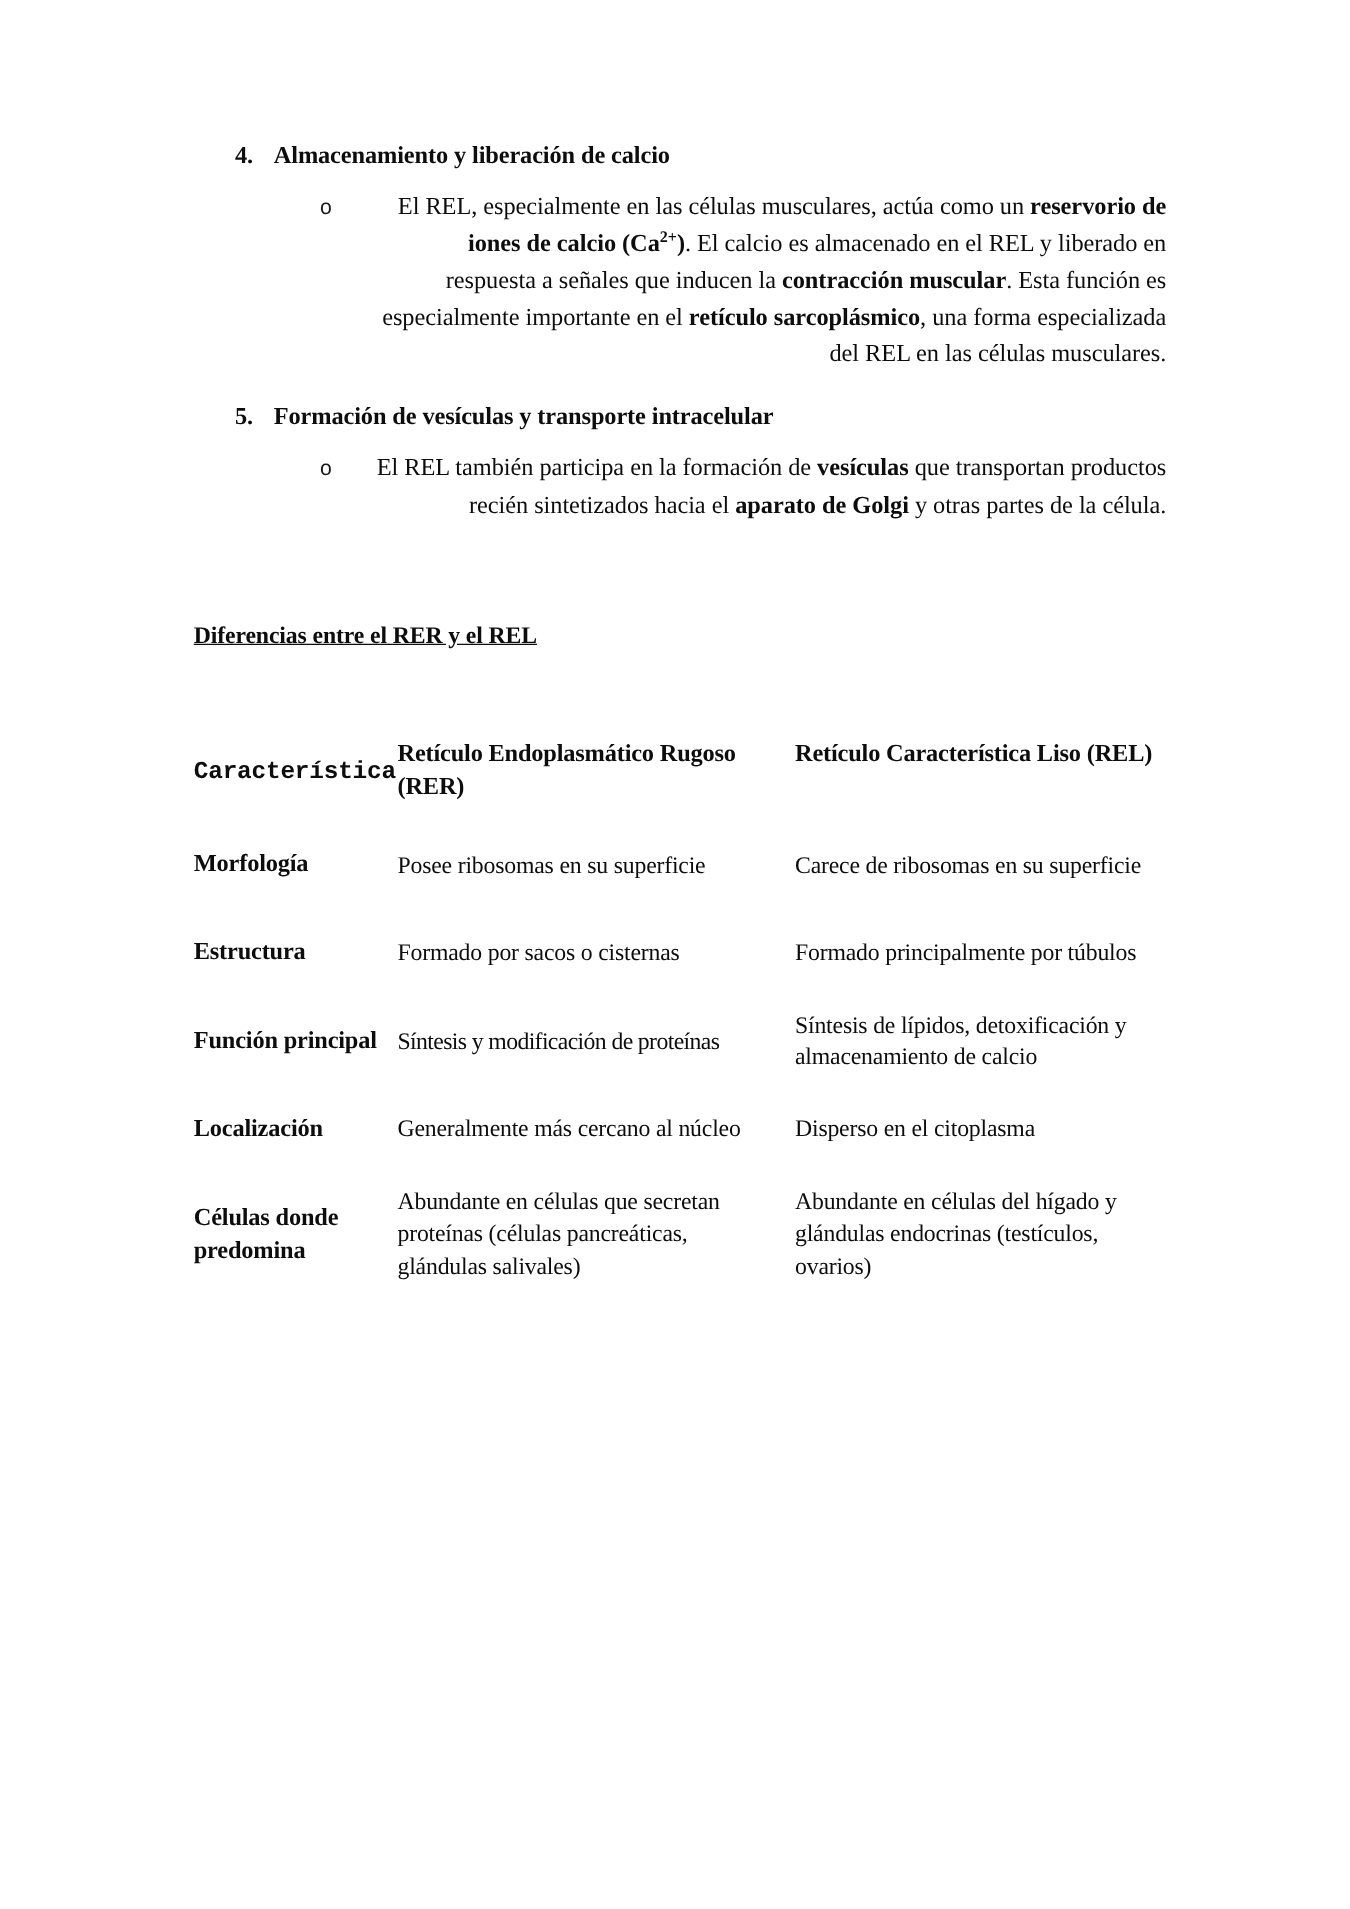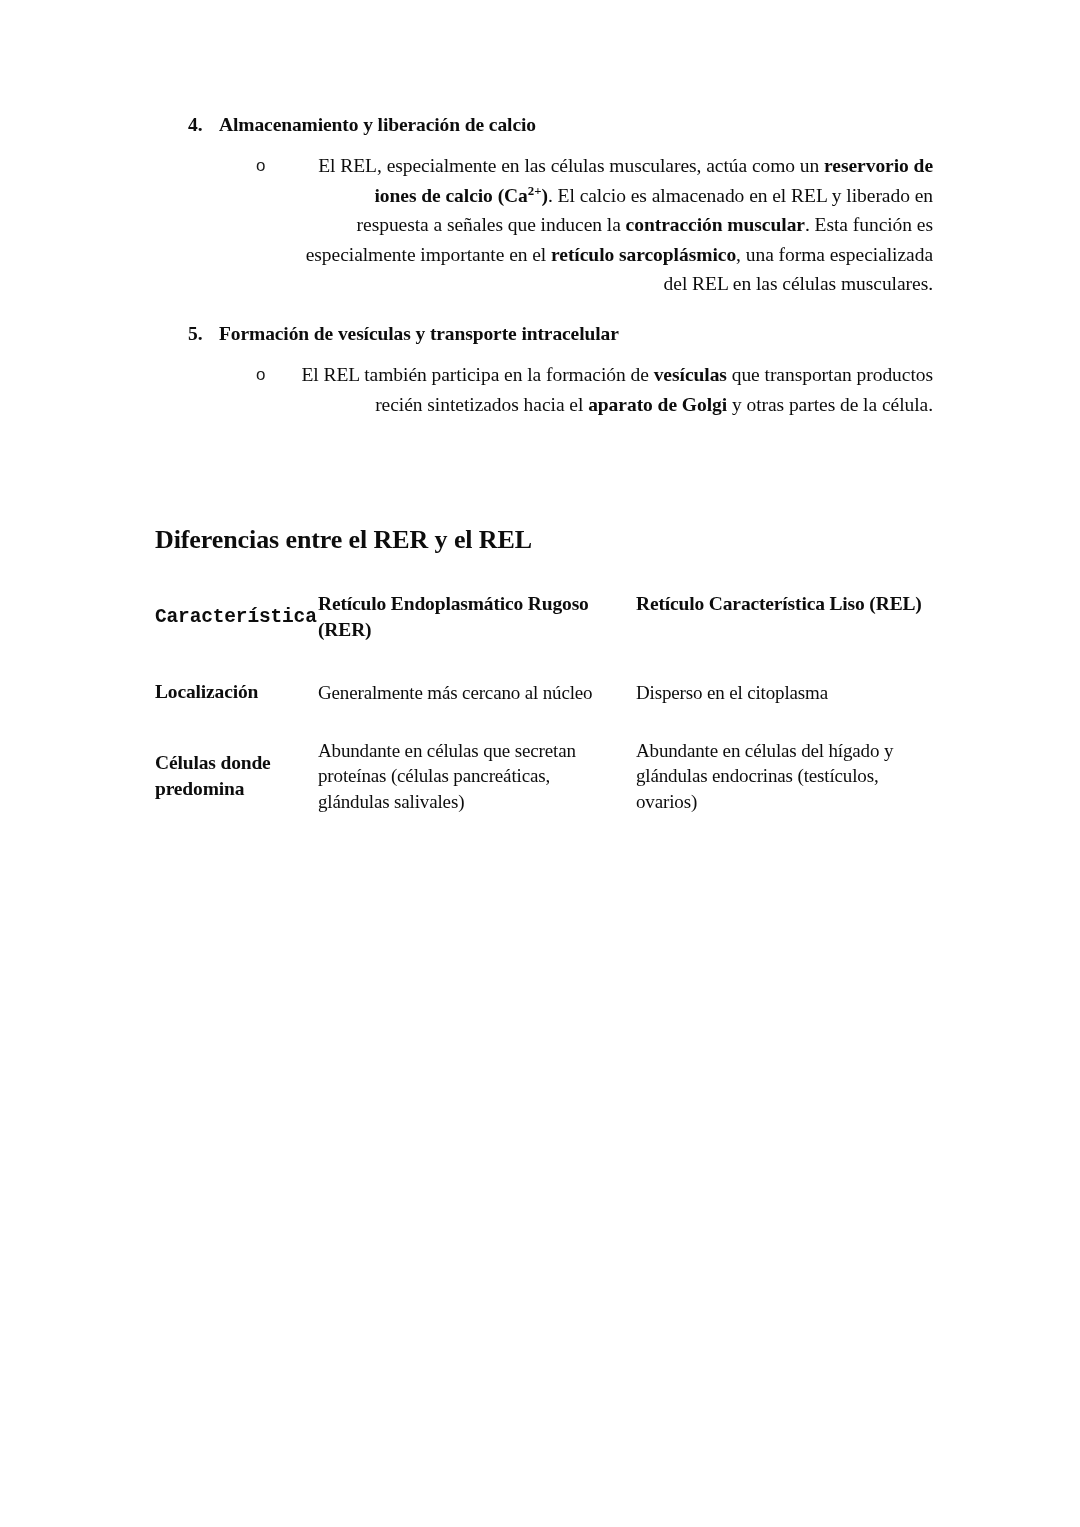--- a/index.html
+++ b/index.html
@@ -79,26 +79,27 @@
     margin: 12px;
     text-align: right;
   }
   b, strong { font-weight: bold; }
   sup { font-size: 0.66em; vertical-align: super; line-height: 0; }
 
   
   .section-heading {
     position: absolute;
     left: 155px;
-    top: 500px;
+    top: 480px;
     width: 790px;
-    font-size: 26px;
+    font-size: 19px;
     font-weight: bold;
     line-height: 1.4;
     letter-spacing: -0.1px;
+    text-decoration: underline;
   }
   .intro-para {
     position: absolute;
     left: 155px;
     top: 518px;
     width: 795px;
     font-size: 19.5px;
     line-height: 1.55;
     letter-spacing: -0.05px;
     margin: 0;
@@ -189,20 +190,35 @@
     </colgroup>
     <thead>
       <tr>
         <th class="h1">Característica</th>
         <th>Retículo Endoplasmático Rugoso (RER)</th>
         <th>Retículo Característica Liso (REL)</th>
       </tr>
     </thead>
     <tbody>
       <tr>
+        <th>Morfología</th>
+        <td>Posee ribosomas en su superficie</td>
+        <td>Carece de ribosomas en su superficie</td>
+      </tr>
+      <tr>
+        <th>Estructura</th>
+        <td>Formado por sacos o cisternas</td>
+        <td>Formado principalmente por túbulos</td>
+      </tr>
+      <tr>
+        <th>Función principal</th>
+        <td style="letter-spacing:-0.5px;">Síntesis y modificación de proteínas</td>
+        <td>Síntesis de lípidos, detoxificación y almacenamiento de calcio</td>
+      </tr>
+      <tr>
         <th>Localización</th>
         <td>Generalmente más cercano al núcleo</td>
         <td>Disperso en el citoplasma</td>
       </tr>
       <tr style="height:88px;">
         <th>Células donde predomina</th>
         <td>Abundante en células que secretan proteínas (células pancreáticas, glándulas salivales)</td>
         <td>Abundante en células del hígado y glándulas endocrinas (testículos, ovarios)</td>
       </tr>
     </tbody>

